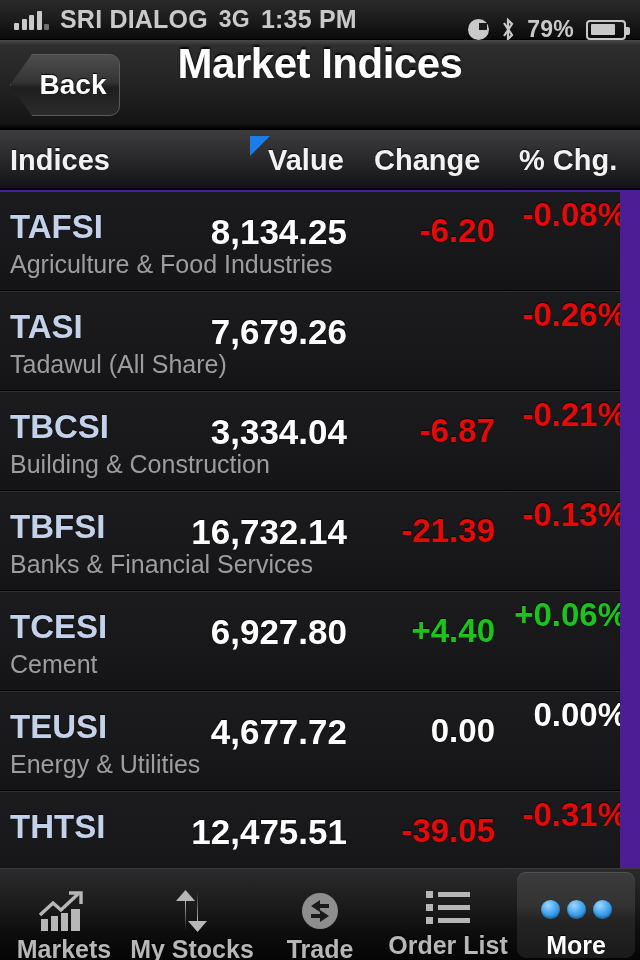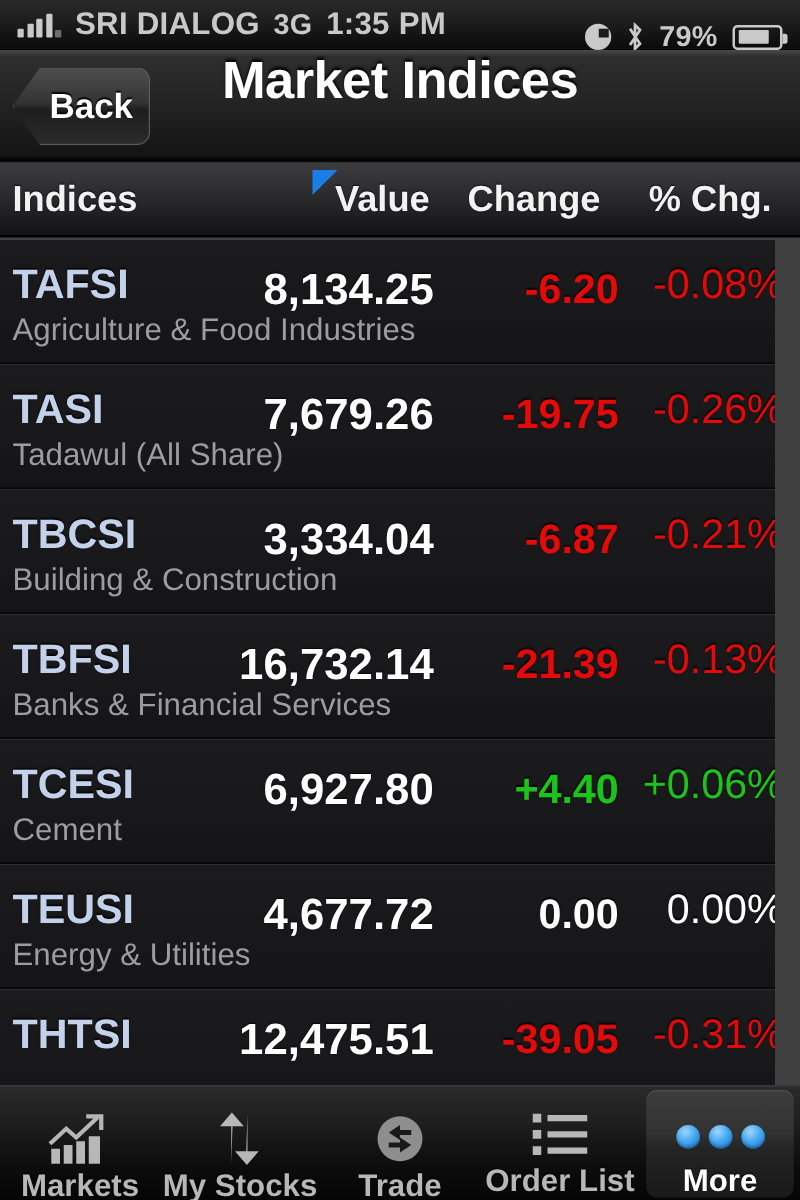--- a/index.html
+++ b/index.html
@@ -2,21 +2,21 @@
 <html><head>
 <meta charset="utf-8">
 <style>
   * { margin:0; padding:0; box-sizing:border-box; }
   html, body {
     width:640px; height:960px;
     background:#000;
     font-family:"Liberation Sans", sans-serif;
     overflow:hidden;
   }
-  #app { position:relative; width:640px; height:960px; background:#404040; }
+  #app { position:relative; width:640px; height:960px; background:#4c1d95; }
 
   
   .statusbar {
     position:absolute; top:0; left:0; width:640px; height:40px;
     background:linear-gradient(to bottom,#2a2a2a 0%,#1a1a1a 55%,#0a0a0a 100%);
     display:flex; align-items:center; padding:0 14px;
     border-bottom:1px solid #000;
   }
   .sb-left { display:flex; align-items:center; gap:11px; }
   .sb-right { display:flex; align-items:center; gap:12px; margin-left:auto;margin-top:20px; }
@@ -120,22 +120,22 @@
     color:#fff; font-size:35px; font-weight:bold;
     text-shadow:0 -1px 1px rgba(0,0,0,.8);
     white-space:nowrap;
   }
   .chg {
     position:absolute; right:145px; top:20px;
     font-size:33px; font-weight:bold; white-space:nowrap;
     text-shadow:0 -1px 1px rgba(0,0,0,.8);
   }
   .pct {
-    position:absolute; right:13px; top:16px;
-    font-size:33px; font-weight:normal; white-space:nowrap;
+    position:absolute; right:13px; top:4px;
+    font-size:33px; font-weight:bold; white-space:nowrap;
     text-shadow:0 -1px 1px rgba(0,0,0,.8);
   }
   .up   { color:#1dc31d; }
   .down { color:#e40a0a; }
   .flat { color:#ffffff; }
   .chev {
     position:absolute; right:2px; top:26px;
     width:18px; height:28px;
   }
   .chev::before, .chev::after {
@@ -232,21 +232,20 @@
         <div class="sub">Agriculture &amp; Food Industries</div>
         <div class="val">8,134.25</div>
         <div class="chg down">-6.20</div>
         <div class="pct down">-0.08%</div>
         <div class="chev"></div>
       </div>
       <div class="row">
         <div class="sym">TASI</div>
         <div class="sub">Tadawul (All Share)</div>
         <div class="val">7,679.26</div>
-        <div class="chg down">-19.75</div>
         <div class="pct down">-0.26%</div>
         <div class="chev"></div>
       </div>
       <div class="row">
         <div class="sym">TBCSI</div>
         <div class="sub">Building &amp; Construction</div>
         <div class="val">3,334.04</div>
         <div class="chg down">-6.87</div>
         <div class="pct down">-0.21%</div>
         <div class="chev"></div>

